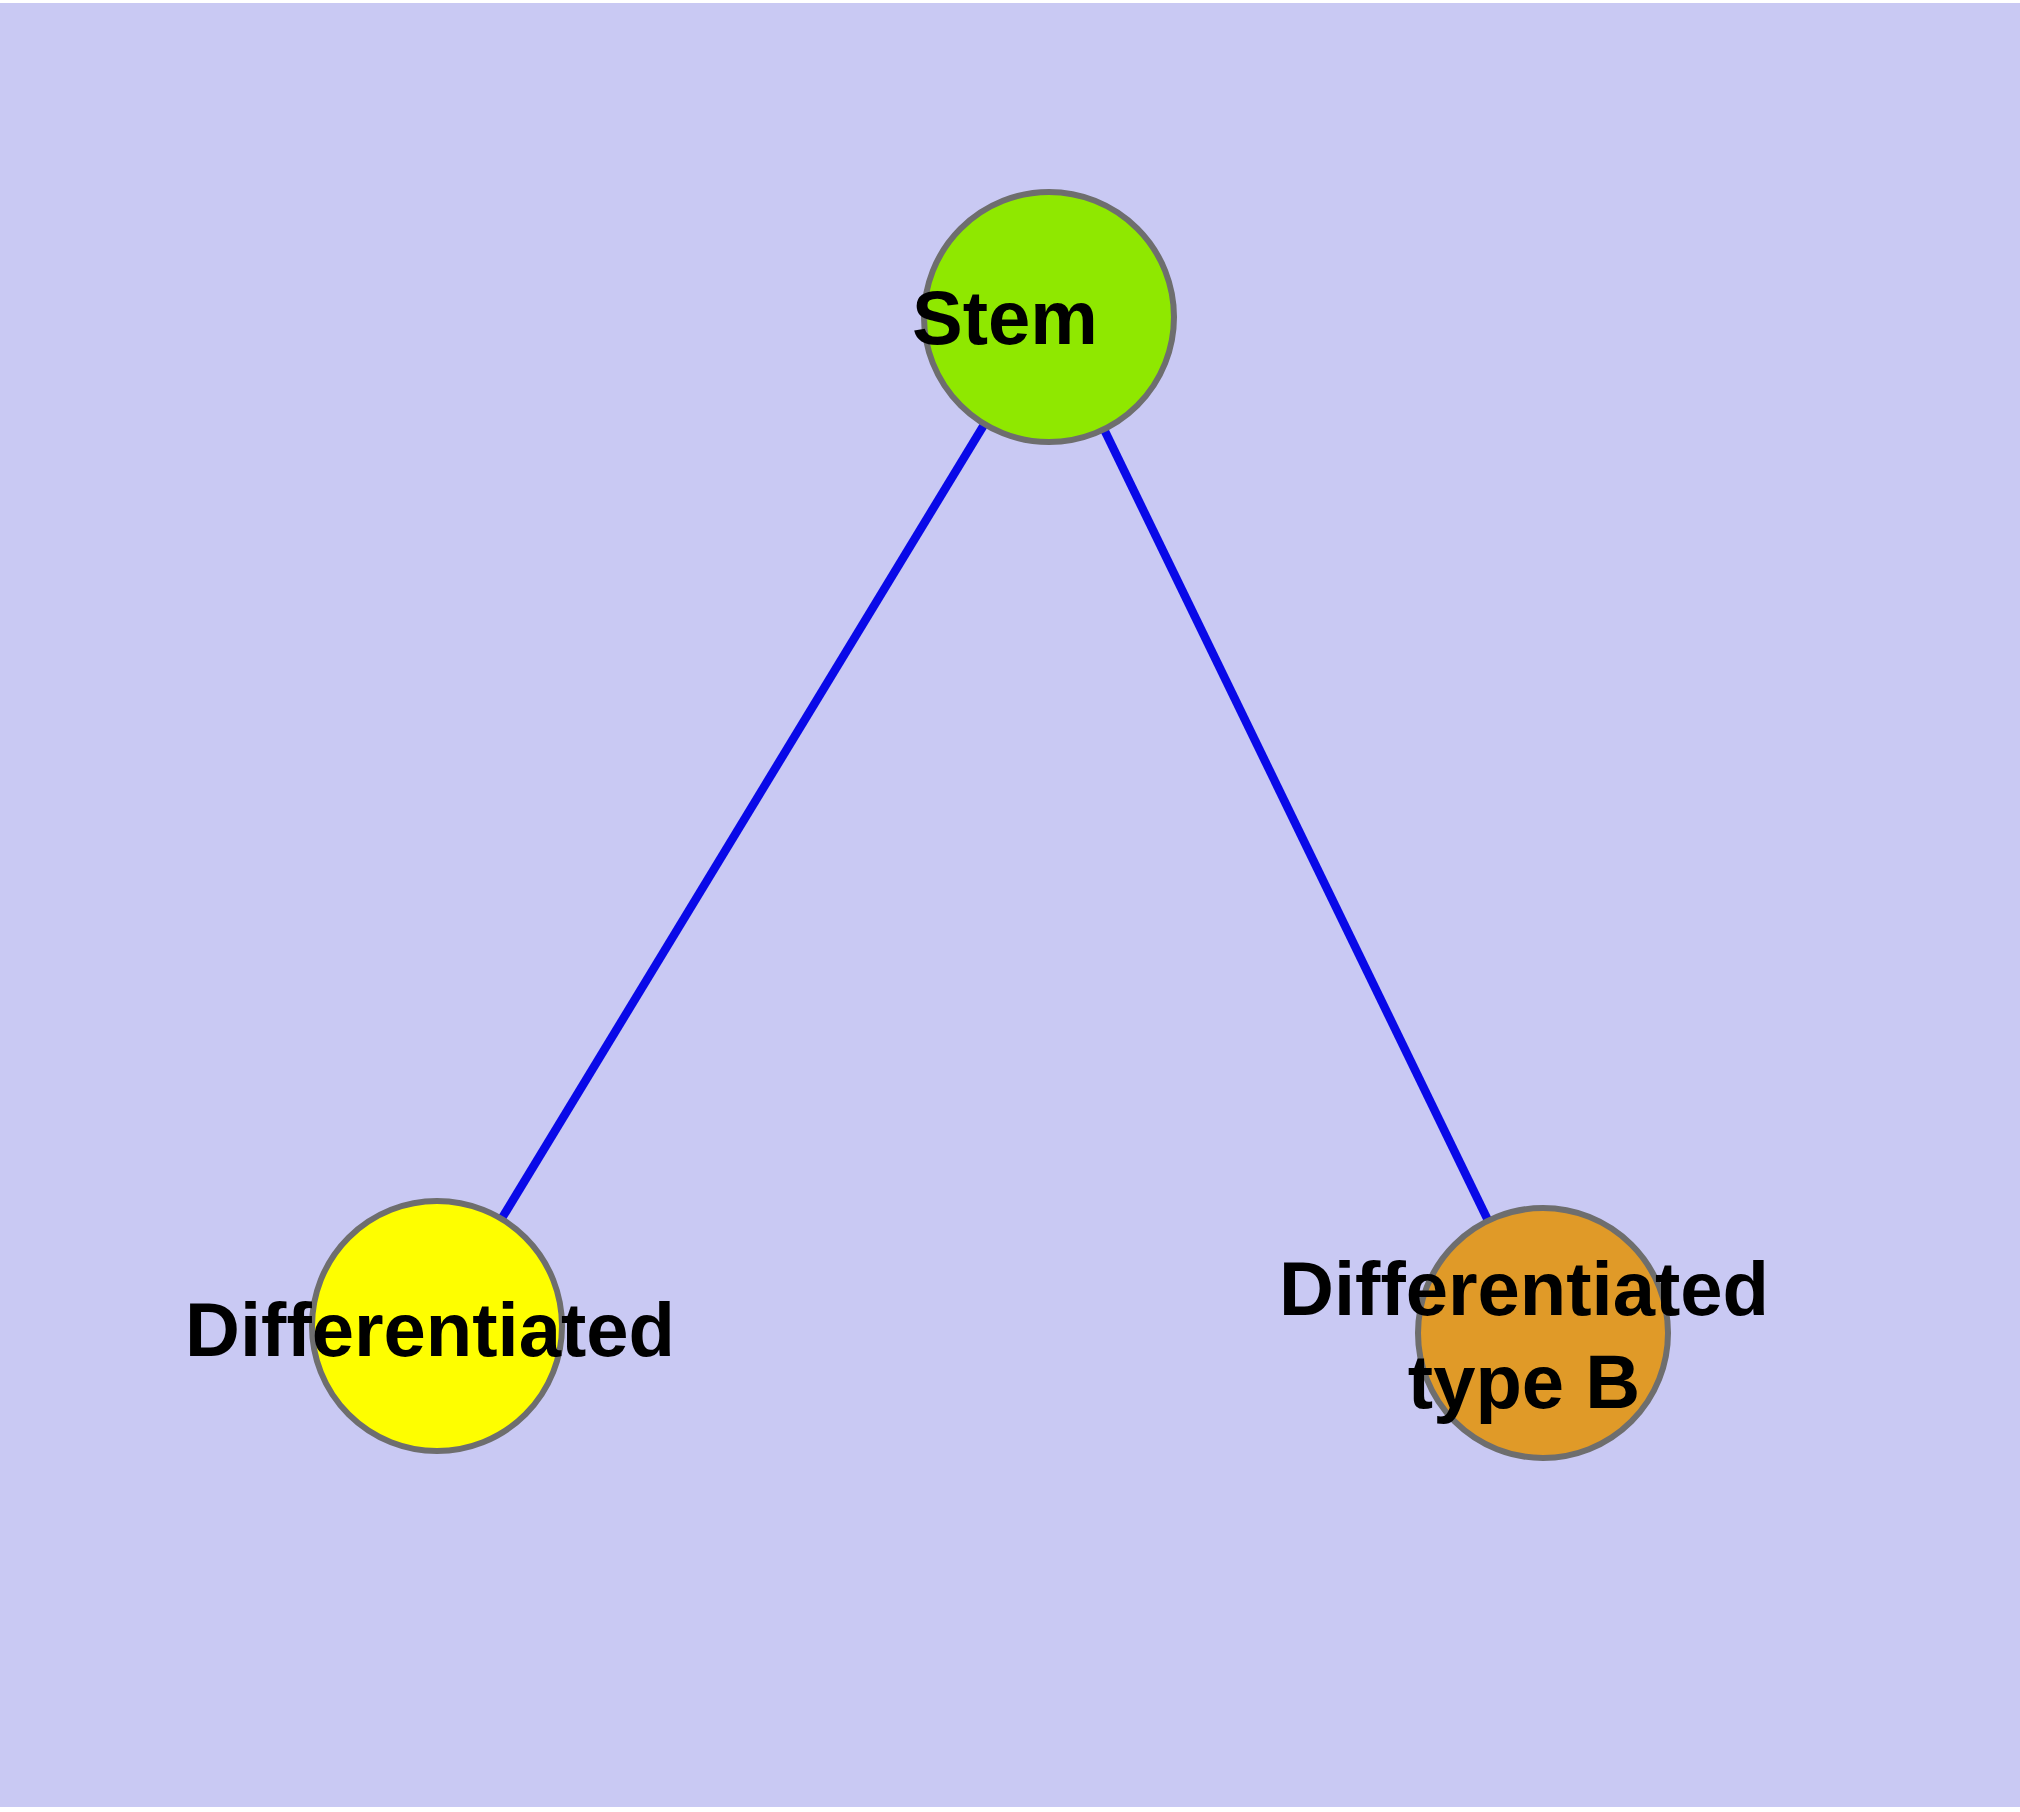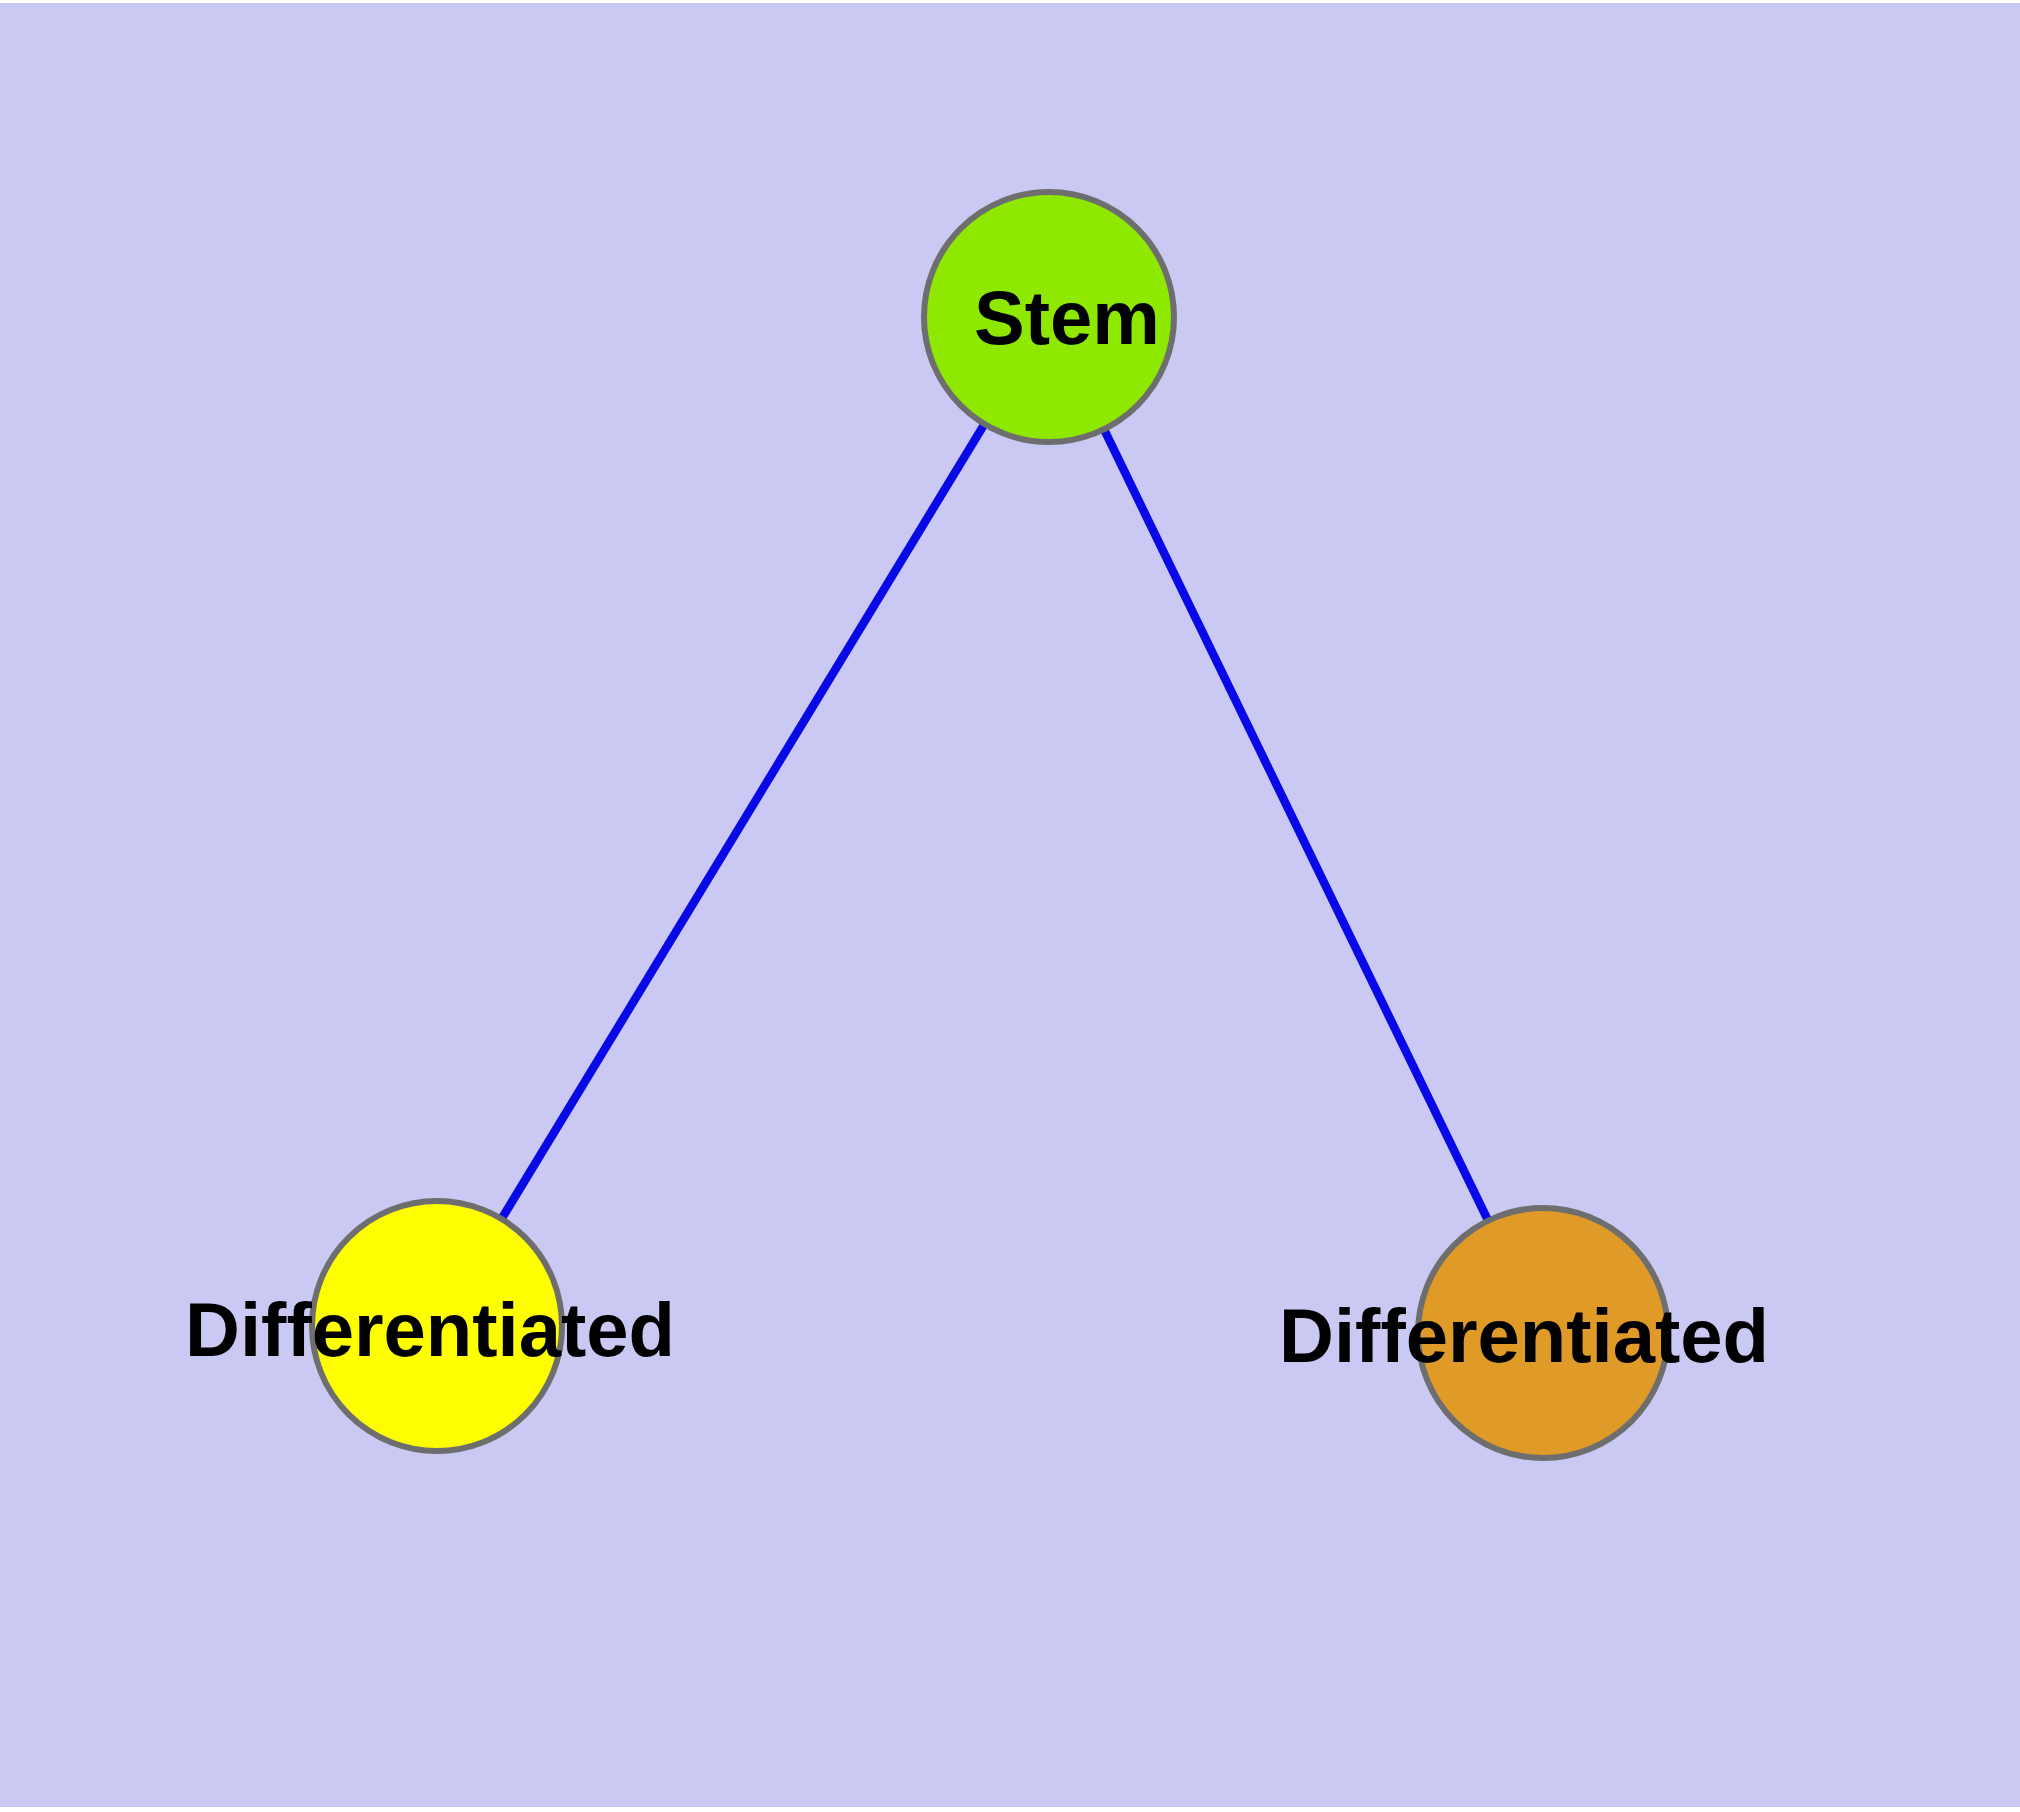--- a/index.html
+++ b/index.html
@@ -56,26 +56,27 @@
 
   <svg class="edges-layer" viewBox="0 0 2384 2138" xmlns="http://www.w3.org/2000/svg">
     <line class="edge" x1="1238" y1="374" x2="515" y2="1564" stroke="#0909e8" stroke-width="10"></line>
     <line class="edge" x1="1238" y1="374" x2="1820" y2="1573" stroke="#0909e8" stroke-width="10"></line>
   </svg>
 
   <div class="node" style="left: 921px; top: 189px; width: 256px; height: 256px; background: rgb(143, 232, 0); border-color: rgb(110, 110, 110); border-width: 6px;"></div>
   <div class="node" style="left: 309px; top: 1198px; width: 256px; height: 256px; background: rgb(254, 254, 0); border-color: rgb(110, 110, 110); border-width: 6px;"></div>
   <div class="node" style="left: 1415px; top: 1205px; width: 256px; height: 256px; background: rgb(224, 154, 40); border-color: rgb(110, 110, 110); border-width: 6px;"></div>
 
-  <div class="label" style="left: 1067px; top: 317px; color: rgb(0, 0, 0); font-size: 76px; line-height: 93px;">
+  <div class="label" style="left: 1005px; top: 317px; color: rgb(0, 0, 0); font-size: 76px; line-height: 93px;">
     <span class="line">Stem</span>
 
   </div>
 
   <div class="label" style="left: 430px; top: 1329px; color: rgb(0, 0, 0); font-size: 76px; line-height: 93px;">
     <span class="line">Differentiated</span>
   </div>
 
   <div class="label" style="left: 1524px; top: 1335px; color: rgb(0, 0, 0); font-size: 76px; line-height: 93px;">
     <span class="line">Differentiated</span>
+    <span class="line">type B</span>
   </div>
 </div>
 
 
 </body></html>

